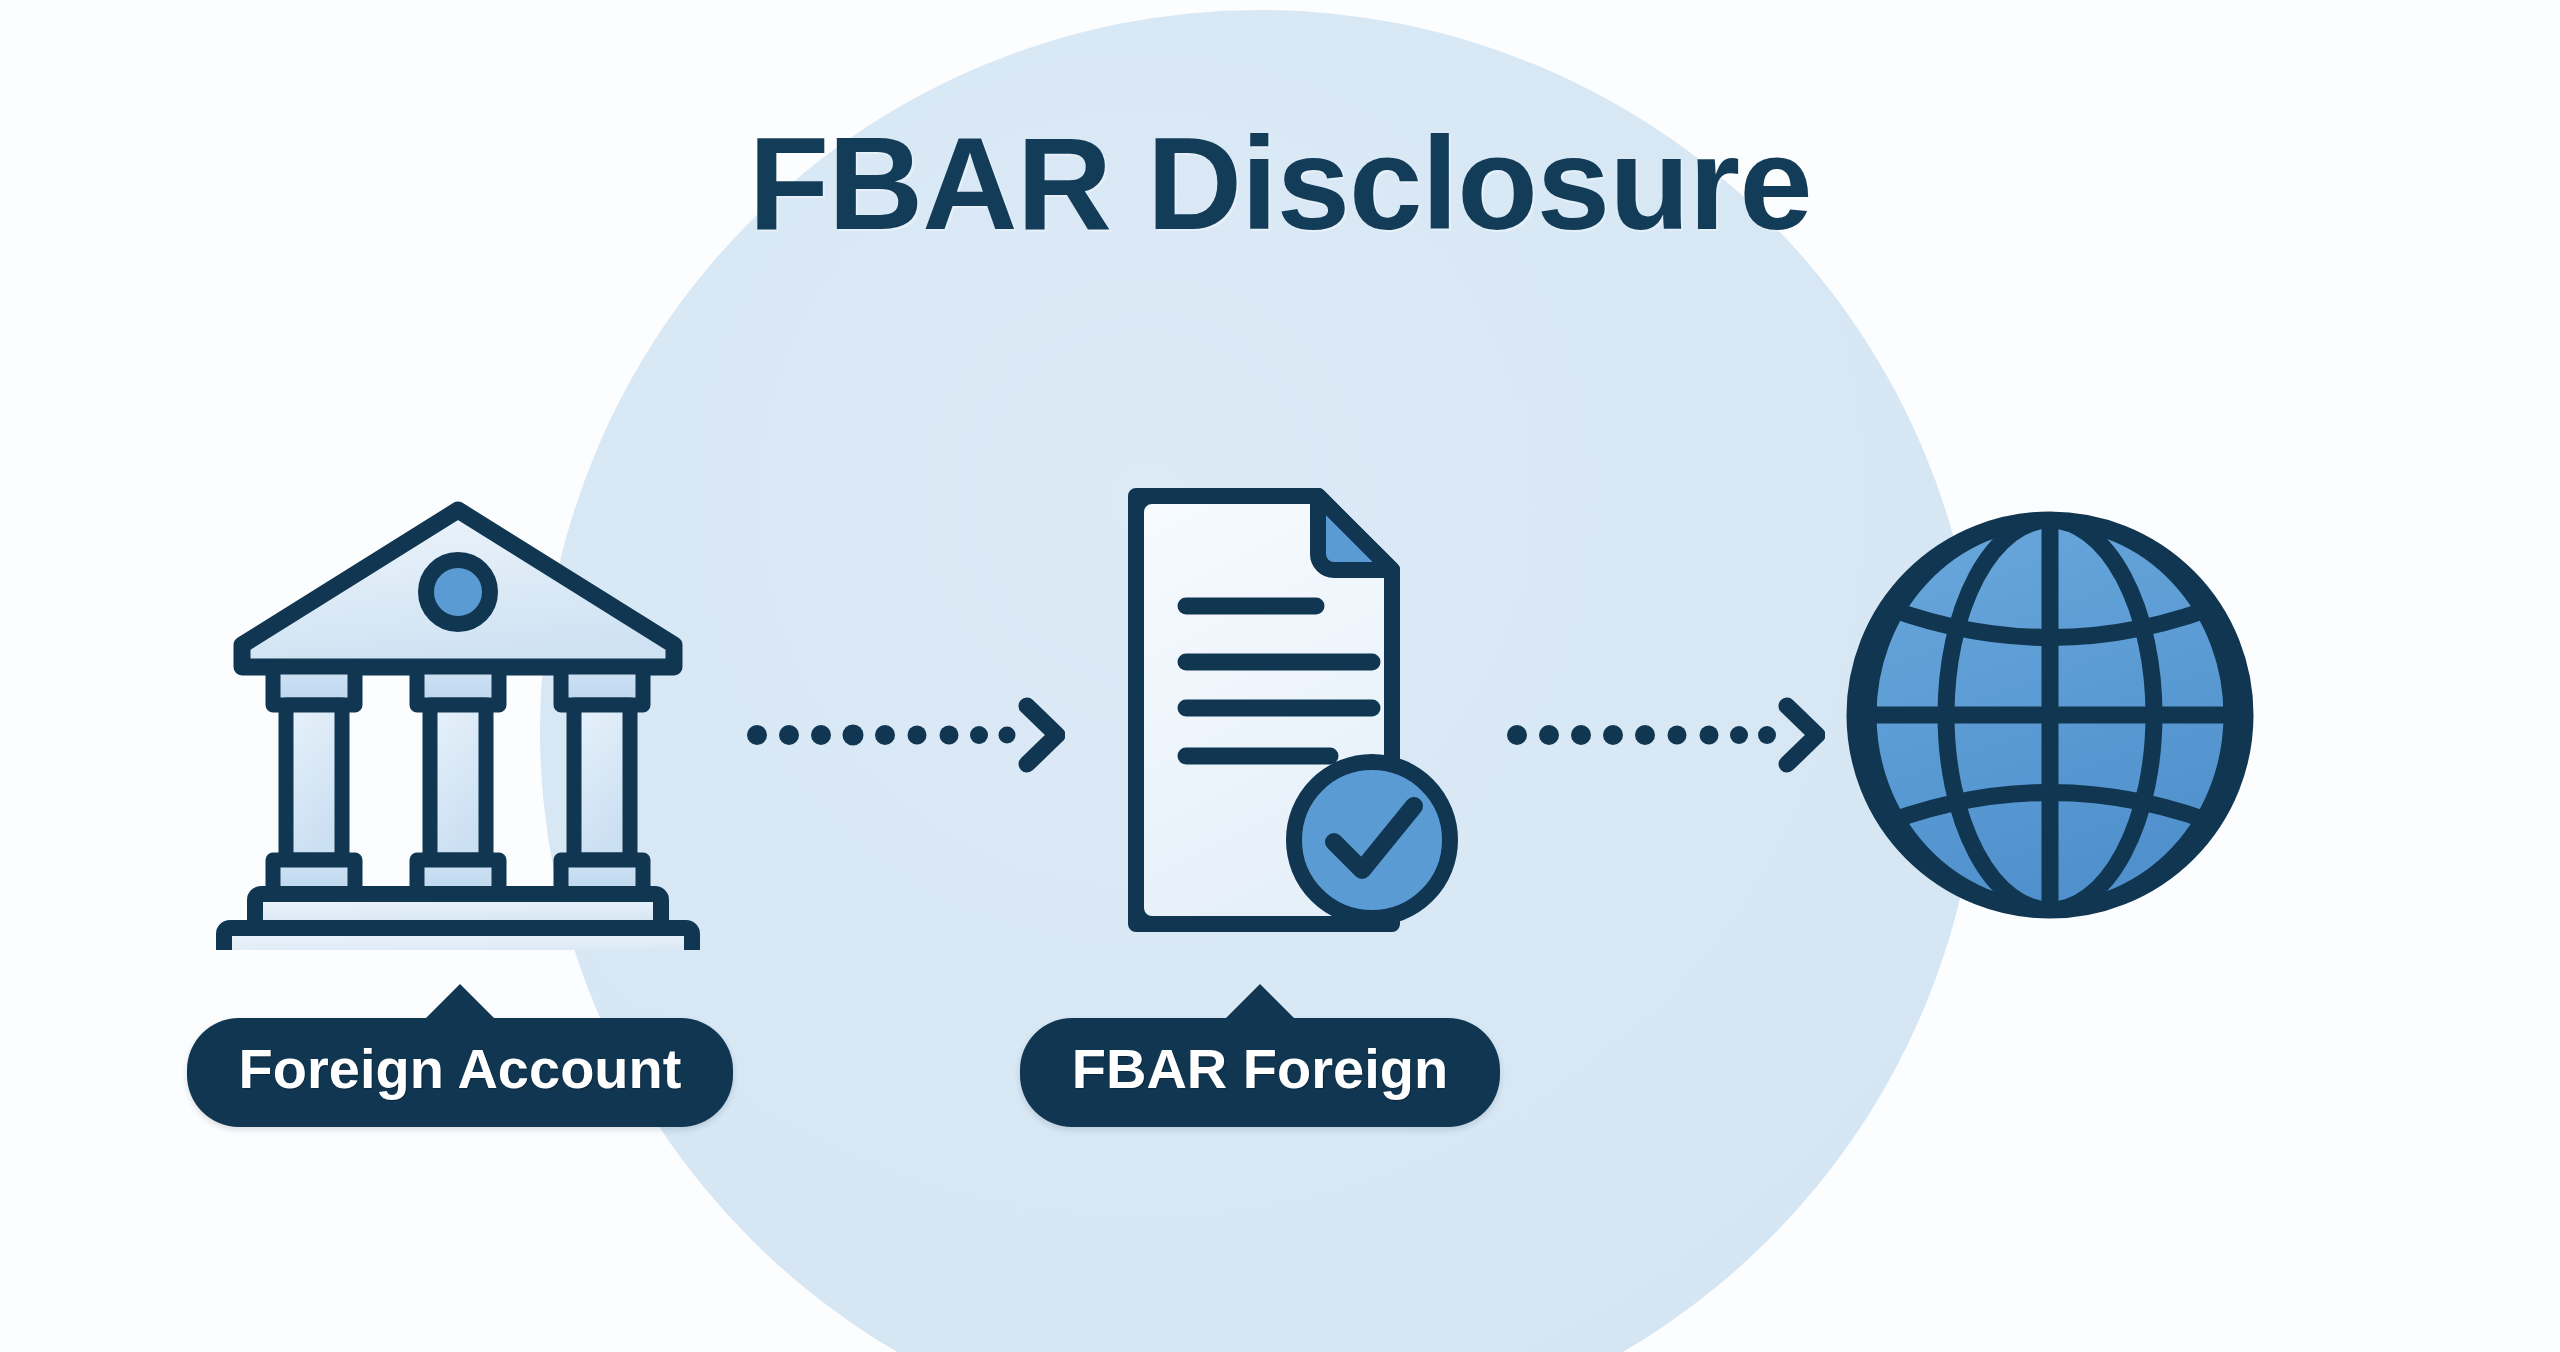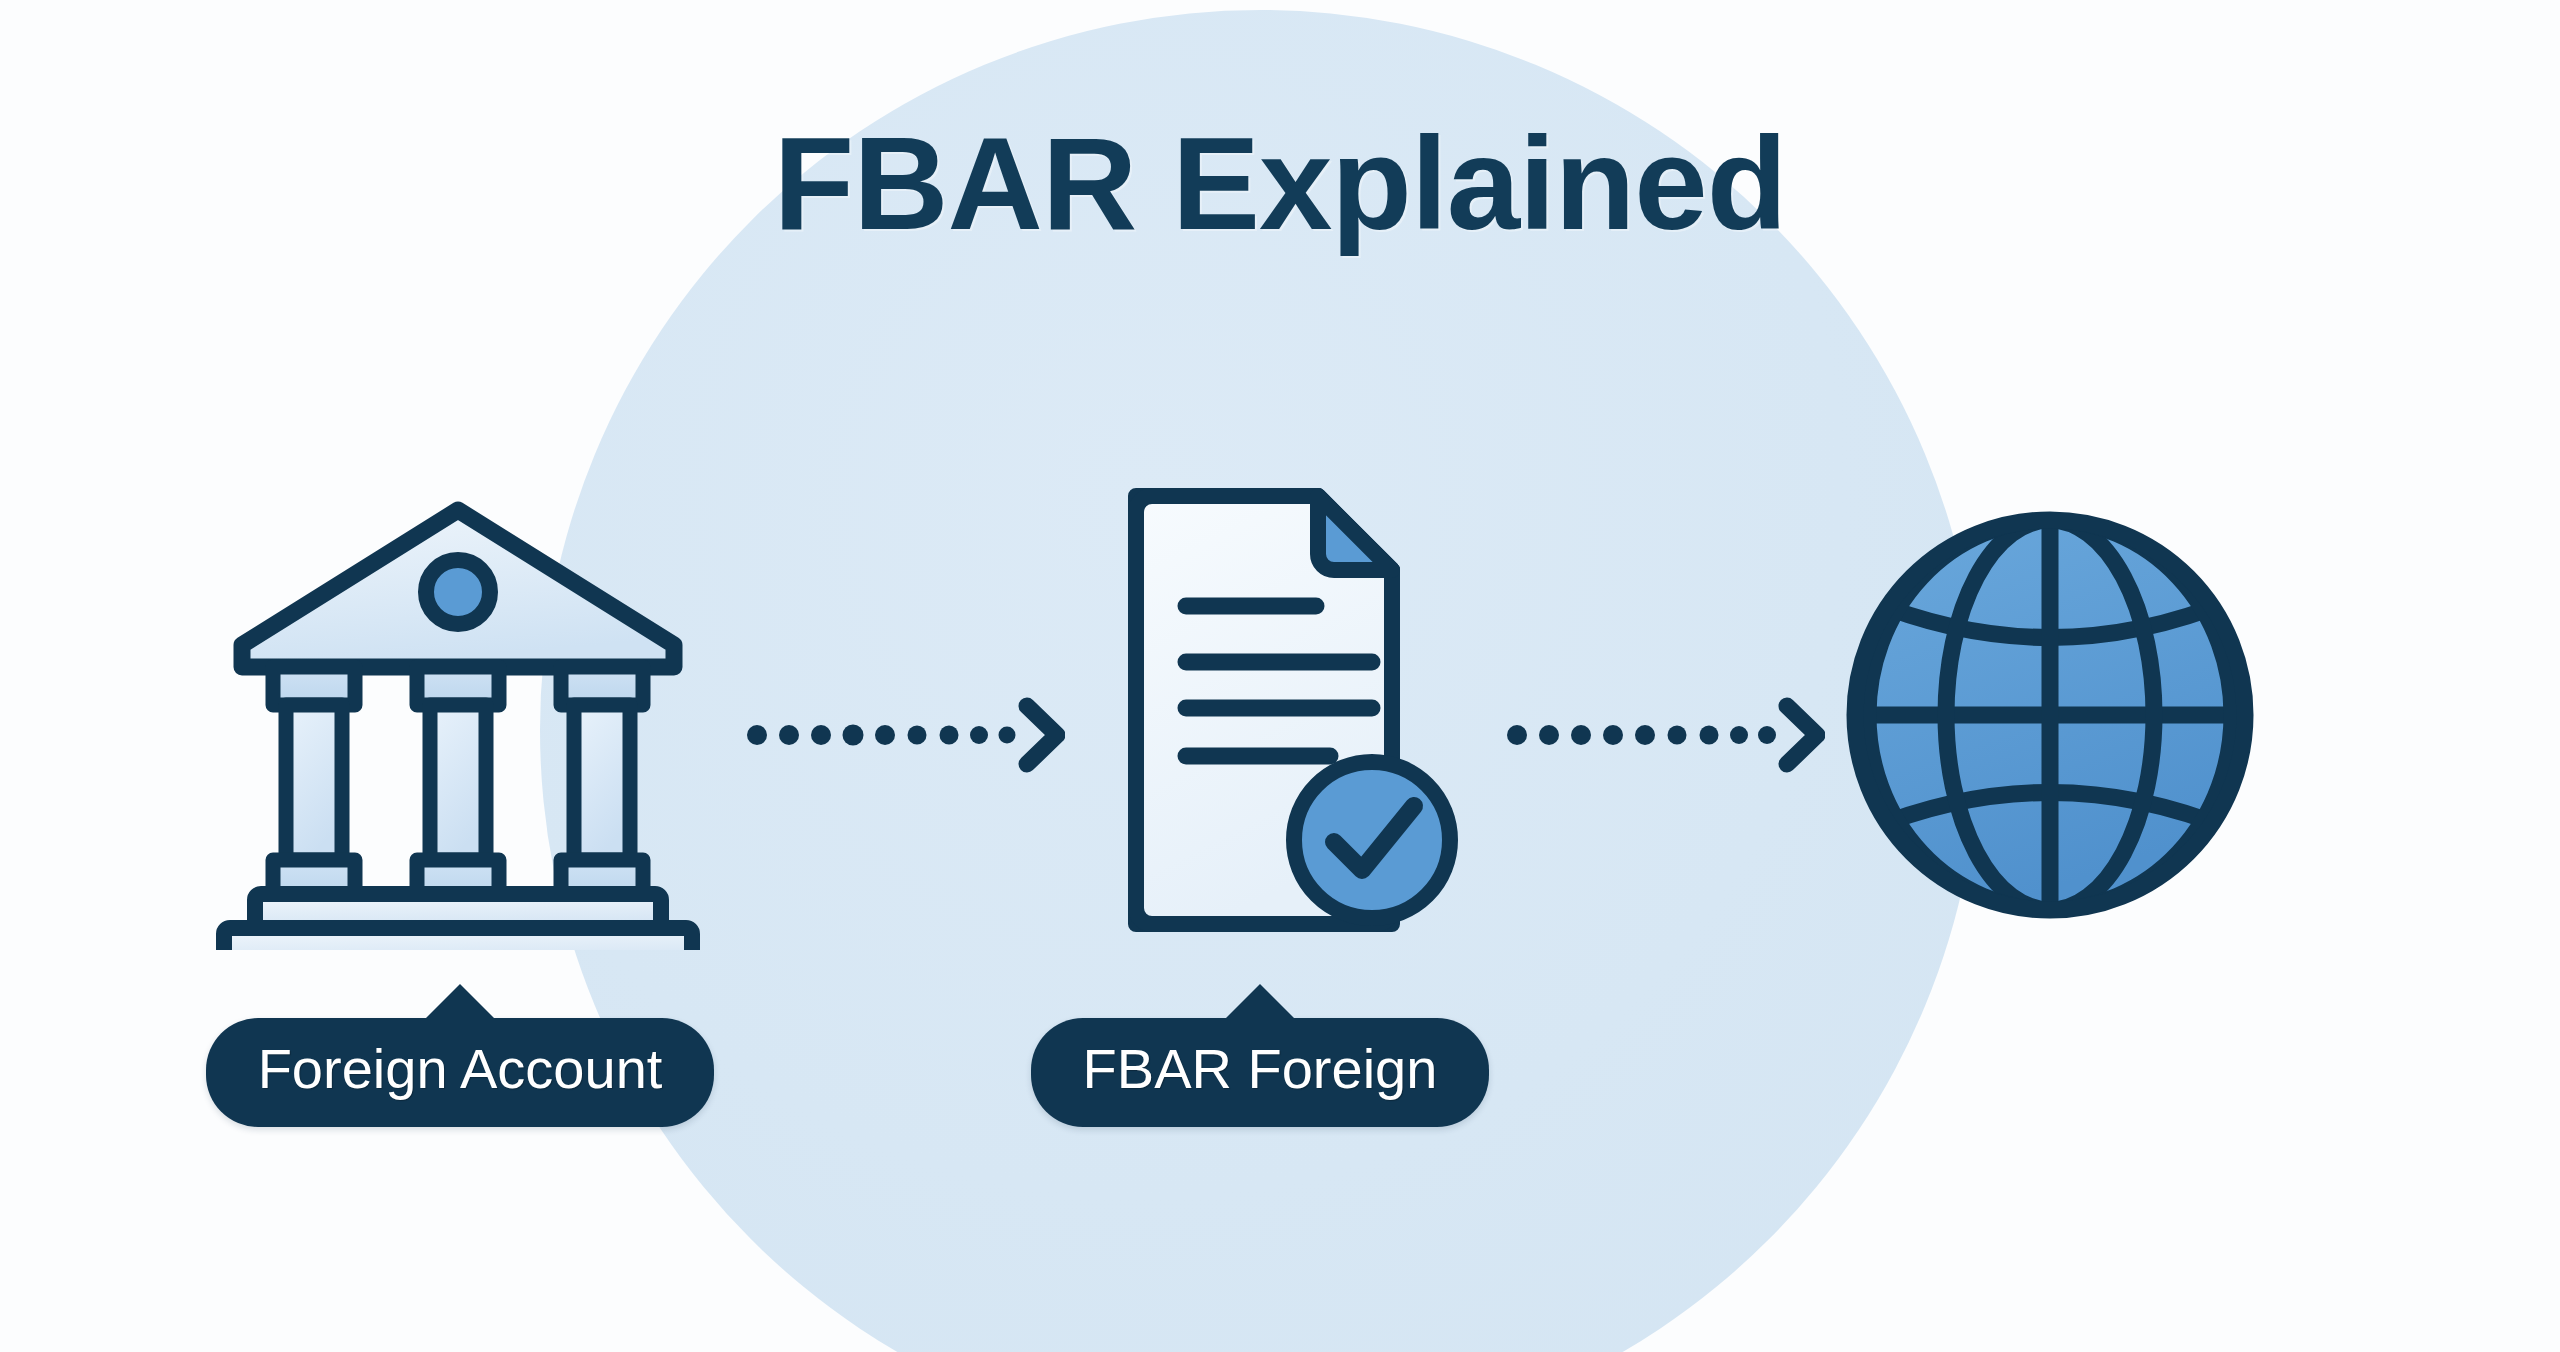--- a/index.html
+++ b/index.html
@@ -66,21 +66,21 @@
     left: 0;
     width: 520px;
     display: flex;
     justify-content: center;
   }
   .pill {
     position: relative;
     background: #103651;
     color: #ffffff;
     font-size: 56px;
-    font-weight: normal;
+    font-weight: bold;
     border-radius: 52px;
     padding: 22px 52px 28px 52px;
     white-space: nowrap;
     line-height: 1.05;
     text-shadow: 1px 1px 1px rgba(0,0,0,0.25);
     box-shadow: 0 3px 6px rgba(20,50,75,0.15);
   }
   .pill::before {
     content: "";
     position: absolute;
@@ -103,21 +103,21 @@
   #arrow-1 { left: 745px; }
   #arrow-2 { left: 1505px; }
 </style>
 </head>
 <body>
 
 <div id="stage">
 
   <div id="bg-circle"></div>
 
-  <div id="title">FBAR Explained</div>
+  <div id="title">FBAR Disclosure</div>
 
   <div class="step" id="step-1">
     <div class="icon-slot">
       <svg width="520" height="480" viewBox="0 0 520 480">
         <defs>
           <linearGradient id="gPed" x1="0" y1="0" x2="0.25" y2="1">
             <stop offset="0%" stop-color="#eef5fb"></stop>
             <stop offset="100%" stop-color="#cfe2f3"></stop>
           </linearGradient>
           <linearGradient id="gCol" x1="0" y1="0" x2="0.4" y2="1">

